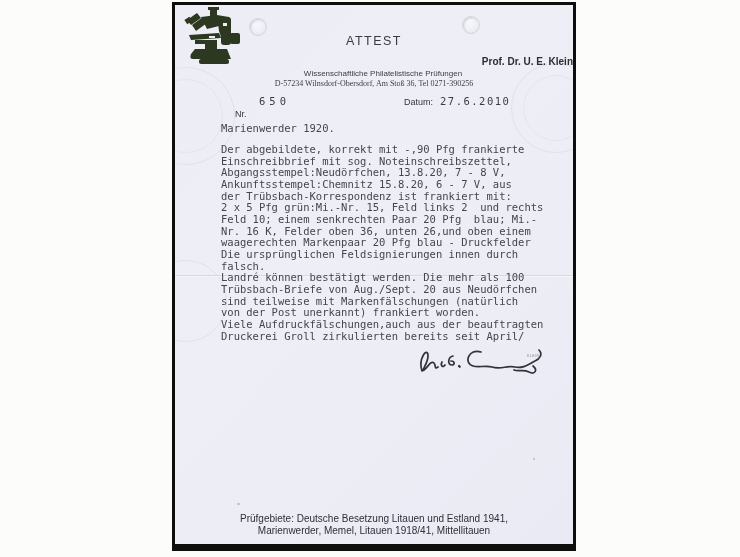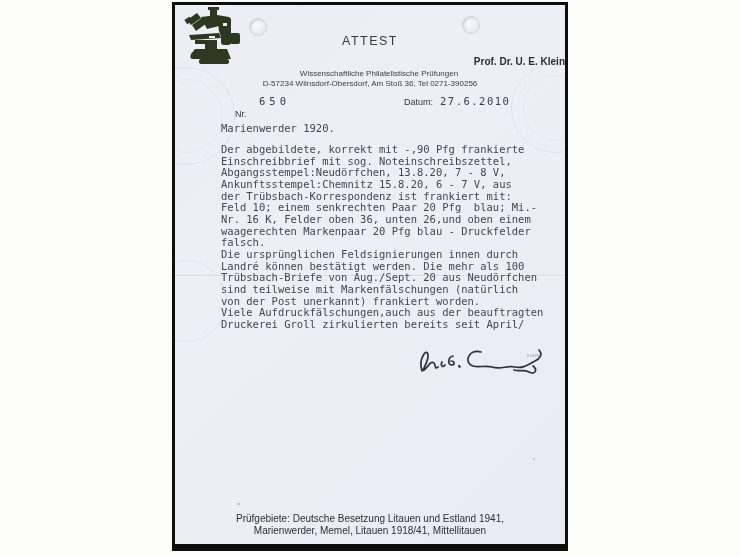--- a/index.html
+++ b/index.html
@@ -10,38 +10,39 @@
     position:relative;
   }
   #scan-canvas{position:absolute;inset:0;width:740px;height:557px;}
 
   
   .page{
     position:absolute;left:172px;top:2px;width:390px;height:539px;
     background:linear-gradient(135deg,#ecedf5 0%,#eeeff6 40%,#e9eaf3 100%);
     border:3px solid #0e0e0e;border-bottom-width:7px;
     overflow:hidden;
+    padding-left:8px;
   }
   .wm{position:absolute;border:1px solid #e0e1ec;border-radius:50%;pointer-events:none;}
   .wm.inner{border-color:#e4e5ef;}
   .fold{position:absolute;left:0;width:100%;height:1px;background:#d8d9e3;box-shadow:0 1px 0 #f3f4f9;}
 
   
   .logo{position:absolute;left:8px;top:2px;width:64px;height:60px;}
   .hole{position:absolute;width:16px;height:16px;border-radius:50%;
     background:radial-gradient(circle at 40% 35%,#f8f8fb 0%,#eeeff5 55%,#e2e3ec 100%);
     border:1px solid #d4d5df;box-shadow:inset 1px 1px 2px #cfd0db;}
   .attest{position:absolute;left:0;top:29px;width:100%;text-align:center;
     font-size:12.5px;letter-spacing:1.5px;color:#3a3a40;font-weight:500;}
   .prof{position:absolute;left:0;top:51px;width:100%;text-align:right;
     font-size:10px;font-weight:bold;color:#2c2c31;}
   .subt{position:absolute;left:0;top:64px;width:100%;text-align:center;
     font-size:8px;color:#3c3c43;margin-left:9px;}
   .addr{position:absolute;left:0;top:74px;width:100%;text-align:center;
-    font-size:8px;color:#3c3c43;}
+    font-size:8px;color:#3c3c43;font-family:Liberation Serif, serif;}
   .nrlabel{position:absolute;left:60px;top:92px;font-size:9px;color:#35353b;margin-top:12px;}
   .nrval{position:absolute;left:84px;top:90px;font-family:"DejaVu Sans Mono",monospace;
     font-size:10.5px;letter-spacing:4px;color:#3b3b45;}
   .datlabel{position:absolute;left:229px;top:92px;font-size:9px;color:#35353b;}
   .datval{position:absolute;left:265px;top:90px;font-family:"DejaVu Sans Mono",monospace;
     font-size:10.5px;letter-spacing:1.5px;color:#3b3b45;}
 
   
   .subject{position:absolute;left:46px;top:117px;
     font-family:"DejaVu Sans Mono",monospace;font-size:10.5px;color:#45454f;}
@@ -116,25 +117,26 @@
     <div class="datlabel">Datum:</div>
     <div class="datval">27.6.2010</div>
 
     <div class="subject">Marienwerder 1920.</div>
     <div class="body-lines">
       <div class="tline">Der abgebildete, korrekt mit -,90 Pfg frankierte</div>
       <div class="tline">Einschreibbrief mit sog. Noteinschreibszettel,</div>
       <div class="tline">Abgangsstempel:Neudörfchen, 13.8.20, 7 - 8 V,</div>
       <div class="tline">Ankunftsstempel:Chemnitz 15.8.20, 6 - 7 V, aus</div>
       <div class="tline">der Trübsbach-Korrespondenz ist frankiert mit:</div>
+      <div class="tline">2 x 5 Pfg grün:Mi.-Nr. 15, Feld links 2  und rechts</div>
       <div class="tline">Feld 10; einem senkrechten Paar 20 Pfg  blau; Mi.-</div>
       <div class="tline">Nr. 16 K, Felder oben 36, unten 26,und oben einem</div>
       <div class="tline">waagerechten Markenpaar 20 Pfg blau - Druckfelder</div>
+      <div class="tline">Die ursprünglichen Feldsignierungen innen durch</div>
       <div class="tline">falsch.</div>
-      <div class="tline">Die ursprünglichen Feldsignierungen innen durch</div>
       <div class="tline">Landré können bestätigt werden. Die mehr als 100</div>
       <div class="tline">Trübsbach-Briefe von Aug./Sept. 20 aus Neudörfchen</div>
       <div class="tline">sind teilweise mit Markenfälschungen (natürlich</div>
       <div class="tline">von der Post unerkannt) frankiert worden.</div>
       <div class="tline">Viele Aufdruckfälschungen,auch aus der beauftragten</div>
       <div class="tline">Druckerei Groll zirkulierten bereits seit April/</div>
     </div>
 
     <svg class="sig" viewBox="0 0 136 46">
       <g fill="none" stroke="#32323c" stroke-width="1.7" stroke-linecap="round" stroke-linejoin="round">

